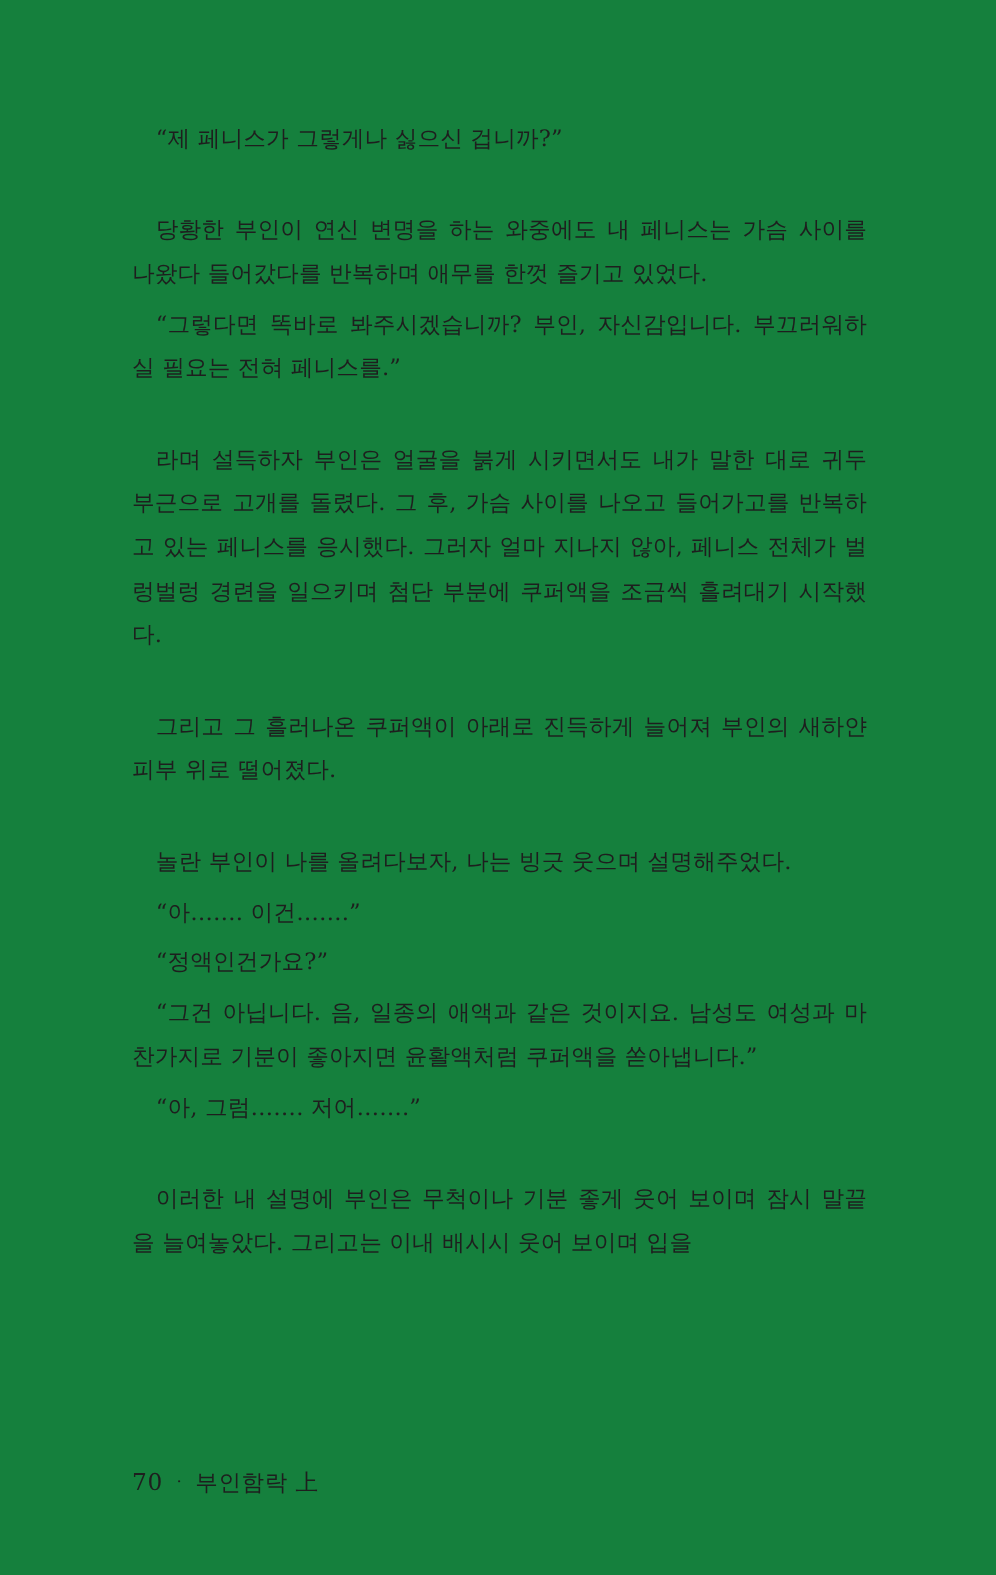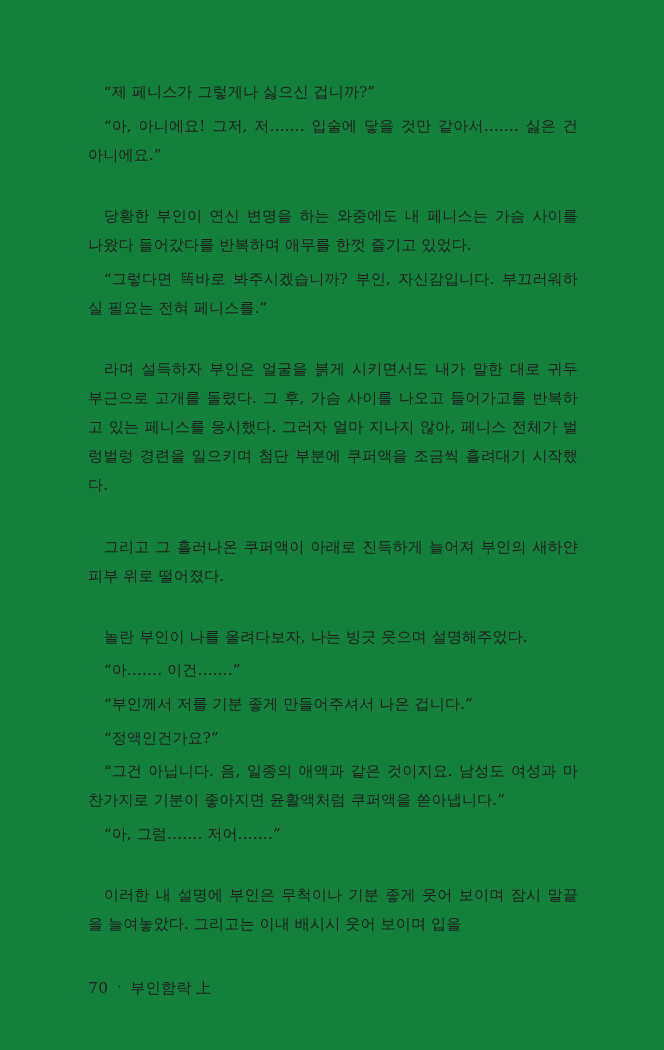--- a/index.html
+++ b/index.html
@@ -62,38 +62,35 @@
     margin-top: 40px;
   }
   .footer .dot {
     font-size: 11px;
     position: relative;
     top: -2px;
   }
   .footer .bookname {
     font-size: 15px;
     letter-spacing: 0.4px;
-    font-family: Liberation Serif, serif;
   }
 </style>
 </head>
 <body>
 
 <div class="page">
 
   <div class="text-block">
     <p class="para quote">“제 페니스가 그렇게나 싫으신 겁니까?”</p>
-    <p class="para quote">“아, 아니에요! 그저, 저……. 입술에 닿을 것만 같아서……. 싫은 건 아니에요.”</p>
     <p class="para indent">당황한 부인이 연신 변명을 하는 와중에도 내 페니스는 가슴 사이를 나왔다 들어갔다를 반복하며 애무를 한껏 즐기고 있었다.</p>
     <p class="para quote">“그렇다면 똑바로 봐주시겠습니까? 부인, 자신감입니다. 부끄러워하실 필요는 전혀 페니스를.”</p>
     <p class="para indent">라며 설득하자 부인은 얼굴을 붉게 시키면서도 내가 말한 대로 귀두 부근으로 고개를 돌렸다. 그 후, 가슴 사이를 나오고 들어가고를 반복하고 있는 페니스를 응시했다. 그러자 얼마 지나지 않아, 페니스 전체가 벌렁벌렁 경련을 일으키며 첨단 부분에 쿠퍼액을 조금씩 흘려대기 시작했다.</p>
     <p class="para indent">그리고 그 흘러나온 쿠퍼액이 아래로 진득하게 늘어져 부인의 새하얀 피부 위로 떨어졌다.</p>
     <p class="para indent">놀란 부인이 나를 올려다보자, 나는 빙긋 웃으며 설명해주었다.</p>
     <p class="para quote">“아……. 이건…….”</p>
-    <p class="para quote">“부인께서 저를 기분 좋게 만들어주셔서 나온 겁니다.”</p>
     <p class="para quote">“정액인건가요?”</p>
     <p class="para quote">“그건 아닙니다. 음, 일종의 애액과 같은 것이지요. 남성도 여성과 마찬가지로 기분이 좋아지면 윤활액처럼 쿠퍼액을 쏟아냅니다.”</p>
     <p class="para quote">“아, 그럼……. 저어…….”</p>
     <p class="para indent">이러한 내 설명에 부인은 무척이나 기분 좋게 웃어 보이며 잠시 말끝을 늘여놓았다. 그리고는 이내 배시시 웃어 보이며 입을</p>
   </div>
 
   <div class="footer">
     <span class="pgnum">70</span>
     <span class="dot">·</span>
     <span class="bookname">부인함락 上</span>

